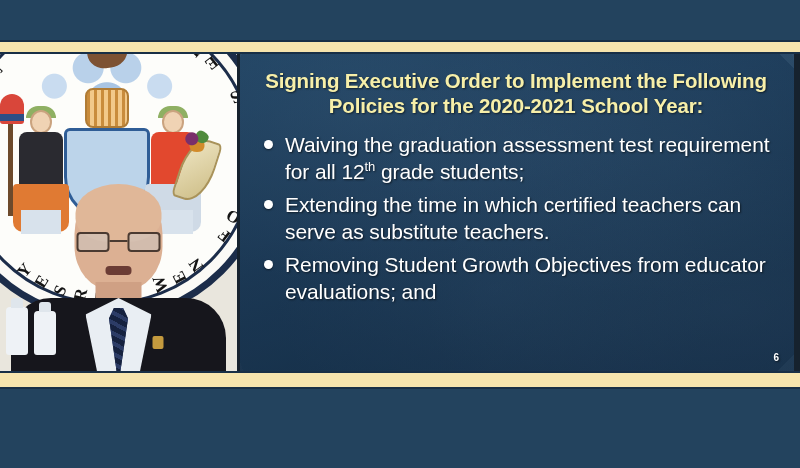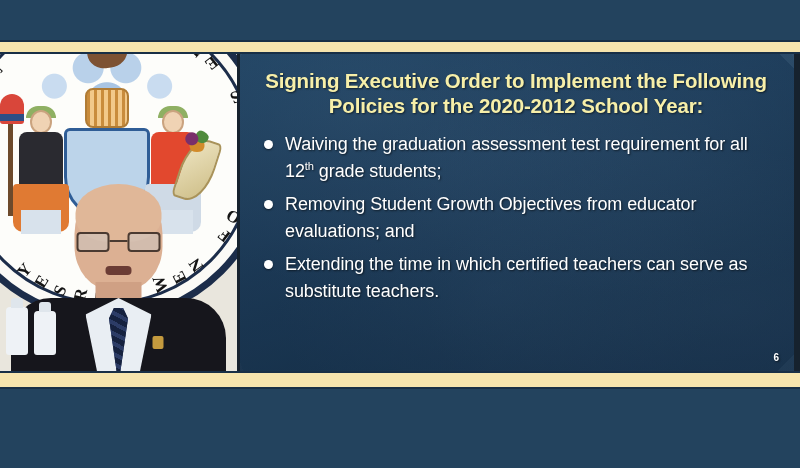--- a/index.html
+++ b/index.html
@@ -362,21 +362,21 @@
   .bullet-dot {
     flex:0 0 auto;
     width:9px; height:9px;
     border-radius:50%;
     background:#ffffff;
     margin:9px 12px 0 0;
     box-shadow:0 1px 2px rgba(0,0,0,.5);
   }
   .bullet-text {
     color:#ffffff;
-    font-size:18px;
+    font-size:21px;
     line-height:27px;
     letter-spacing:-.1px;
     text-shadow:1px 1px 2px rgba(0,0,0,.6);
   }
   .bullet-text sup {
     font-size:.62em;
     vertical-align:super;
     line-height:0;
   }
 
@@ -479,39 +479,39 @@
         <div class="bottle b2"></div>
       </div>
 
     </div>
 
     <div class="slide">
       <div class="slide-photo"></div>
       <div class="slide-veil"></div>
 
       <div class="slide-body">
-        <div class="slide-title">Signing Executive Order to Implement the Following Policies for the 2020-2012 School Year:</div>
+        <div class="slide-title">Signing Executive Order to Implement the Following Policies for the 2020-2021 School Year:</div>
 
         <div class="bullets">
 
           <div class="bullet">
             <span class="bullet-dot"></span>
             <span class="bullet-text"><span>Waiving the graduation assessment test requirement for all 12</span><sup>th</sup><span> grade students;</span></span>
           </div>
 
           <div class="bullet">
             <span class="bullet-dot"></span>
+            <span class="bullet-text">Extending the time in which certified teachers can serve as substitute teachers.</span>
+          </div>
+
+          <div class="bullet">
+            <span class="bullet-dot"></span>
             <span class="bullet-text">Removing Student Growth Objectives from educator evaluations; and</span>
           </div>
 
-          <div class="bullet">
-            <span class="bullet-dot"></span>
-            <span class="bullet-text">Extending the time in which certified teachers can serve as substitute teachers.</span>
-          </div>
-
         </div>
       </div>
 
       <div class="page-number">6</div>
     </div>
 
   </div>
 
   <div class="rule rule-bottom"></div>
 

